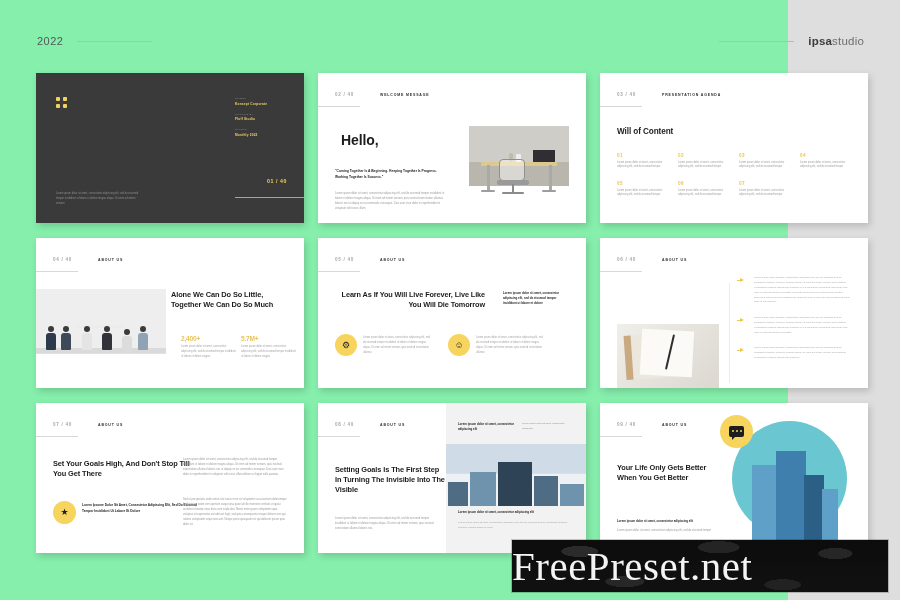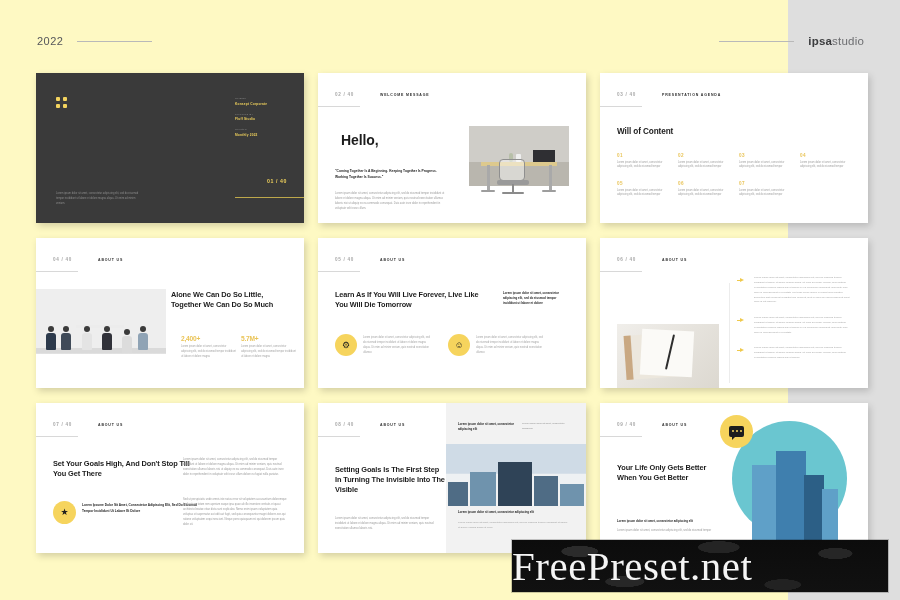--- a/index.html
+++ b/index.html
@@ -2,21 +2,21 @@
 <html><head>
 <meta charset="utf-8">
 <style>
   * { box-sizing: border-box; margin: 0; padding: 0; }
   html, body {
     width: 900px; height: 600px;
     background: #dedede;
     font-family: "Liberation Sans", sans-serif;
     overflow: hidden;
   }
-  .page { position: relative; width: 788px; height: 600px; background: #fef9c3; }
+  .page { position: relative; width: 788px; height: 600px; background: #86efac; }
 
   
   .topbar {
     position: absolute; left: 0; top: 28px; width: 900px; height: 26px;
     display: flex; align-items: center;
   }
   .year {
     margin-left: 37px; font-size: 11px; color: #55565a; letter-spacing: .5px;
     font-family: "Liberation Sans", sans-serif;
   }
@@ -129,21 +129,21 @@
   .pp { position: absolute; bottom: 19px; }
   .pp .hd { width: 6px; height: 6px; border-radius: 50%; background: #3b3b3b; margin: 0 auto 1px; }
   .pp .bd { width: 10px; height: 17px; border-radius: 3px 3px 1px 1px; }
   .ptable { position: absolute; left: 40px; top: 36px; width: 48px; height: 2.5px; background: #ececec; }
   .s4-title { right: 17px; top: 52px; width: 116px; font-size: 7.4px; line-height: 1.4; }
   .stat { position: absolute; top: 97px; }
   .stat .v { font-size: 6.6px; font-weight: 700; color: #eac458; letter-spacing: -.2px; display: block; margin-bottom: 3px; }
   .stat .d { font-size: 2.55px; color: #a5a5a5; line-height: 1.9; display: block; }
 
   
-  .s5-title { left: 17px; top: 52px; width: 150px; font-size: 7.3px; }
+  .s5-title { left: 17px; top: 52px; width: 150px; font-size: 7.3px; text-align: right; }
   .s5-right { position: absolute; right: 17px; top: 53px; width: 66px; font-size: 2.9px; }
   .yc { position: absolute; border-radius: 50%; background: #f6d45d; display: flex; align-items: center; justify-content: center; }
   .s5-blk { position: absolute; top: 96px; }
   .s5-blk .tx { position: absolute; left: 28px; top: 2px; width: 68px; font-size: 2.55px; color: #a5a5a5; line-height: 1.95; }
 
   
   .s6-title { left: 17px; top: 52px; width: 112px; font-size: 7.4px; }
   .s6-photo {
     position: absolute; left: 17px; top: 86px; width: 102px; height: 64px;
     background: linear-gradient(135deg,#f0eeea,#dcd8d0);

